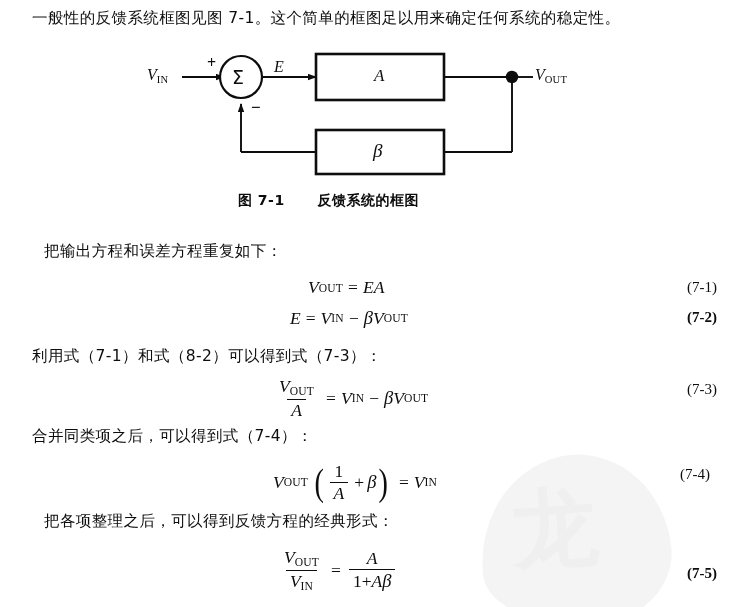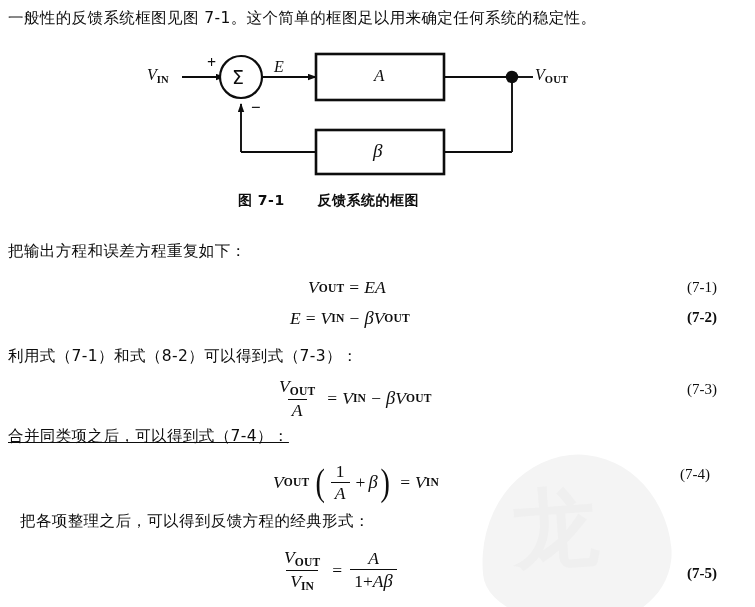--- a/index.html
+++ b/index.html
@@ -50,20 +50,21 @@
   }
 
   
   .cn {
     font-family: "DejaVu Sans", "Liberation Sans", sans-serif;
     font-size: 15.5px;
     letter-spacing: 0.4px;
     white-space: nowrap;
     position: absolute;
     z-index: 2;
+    margin-left: 24px;
   }
   .eqnum {
     position: absolute;
     font-family: "Liberation Serif", "DejaVu Serif", serif;
     font-size: 15px;
     white-space: nowrap;
     z-index: 2;
   }
   .caption {
     position: absolute;
@@ -88,21 +89,20 @@
   .var {
     font-style: italic;
     font-family: "Liberation Serif", "DejaVu Serif", serif;
   }
   .sub {
     font-style: normal;
     font-size: 0.66em;
     vertical-align: -0.28em;
     letter-spacing: 0.2px;
     font-family: "Liberation Serif", "DejaVu Serif", serif;
-    font-weight: bold;
   }
   .frac {
     display: inline-flex;
     flex-direction: column;
     align-items: center;
     vertical-align: middle;
     margin: 0 3px;
     line-height: 1.08;
   }
   .frac .num {
@@ -218,21 +218,21 @@
     <span class="var">V</span><span class="sub">OUT</span>
   </div>
 </div>
 
 <div class="caption" style="left:238px; top:192px;text-align:right;">
   <span>图 7-1</span>
   <span style="display:inline-block; width:22px;"></span>
   <span>反馈系统的框图</span>
 </div>
 
-<div class="cn" style="left:8px; top:241px;">把输出方程和误差方程重复如下：</div>
+<div class="cn" style="left:20px; top:241px;">把输出方程和误差方程重复如下：</div>
 
 <div class="math" style="left:308px; top:277px;">
   <span class="var">V</span>
     <span class="sub">OUT</span>
   <span class="op">=</span>
   <span class="var">E</span>
     <span class="var">A</span>
 </div>
 <div class="eqnum" style="left:687px; top:279px;">(7-1)</div>
 
@@ -258,21 +258,21 @@
   <span class="op">=</span>
   <span class="var">V</span>
     <span class="sub">IN</span>
   <span class="op">−</span>
   <span class="beta">β</span>
     <span class="var">V</span>
     <span class="sub">OUT</span>
 </div>
 <div class="eqnum" style="left:687px; top:381px;">(7-3)</div>
 
-<div class="cn" style="left:8px; top:426px;text-decoration:underline;">合并同类项之后，可以得到式（7-4）：</div>
+<div class="cn" style="left:8px; top:426px;">合并同类项之后，可以得到式（7-4）：</div>
 
 <div class="math" style="left:273px; top:462px;">
   <span class="var">V</span>
     <span class="sub">OUT</span>
   <span class="paren" style="margin-left:5px;">(</span>
   <span class="frac">
     <span class="num">1</span>
     <span class="den"><span class="var">A</span></span>
   </span>
   <span class="op" style="margin:0 3px;">+</span>

